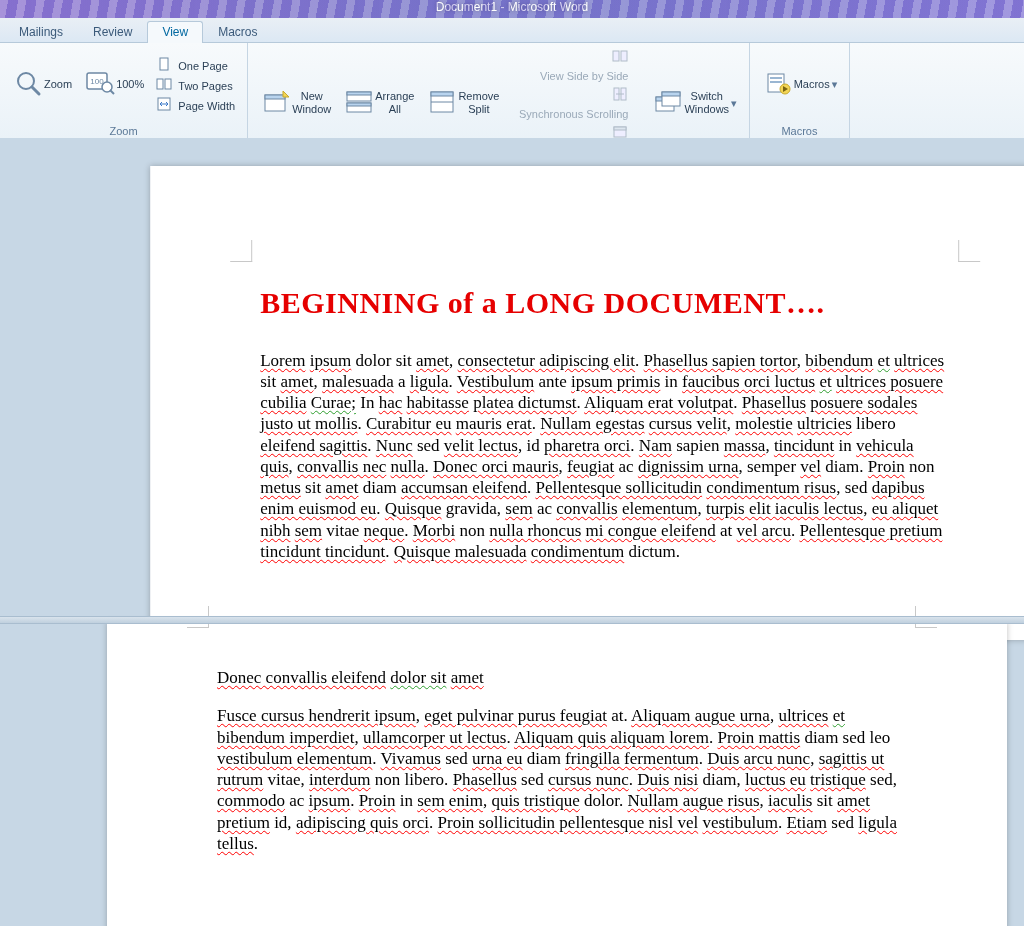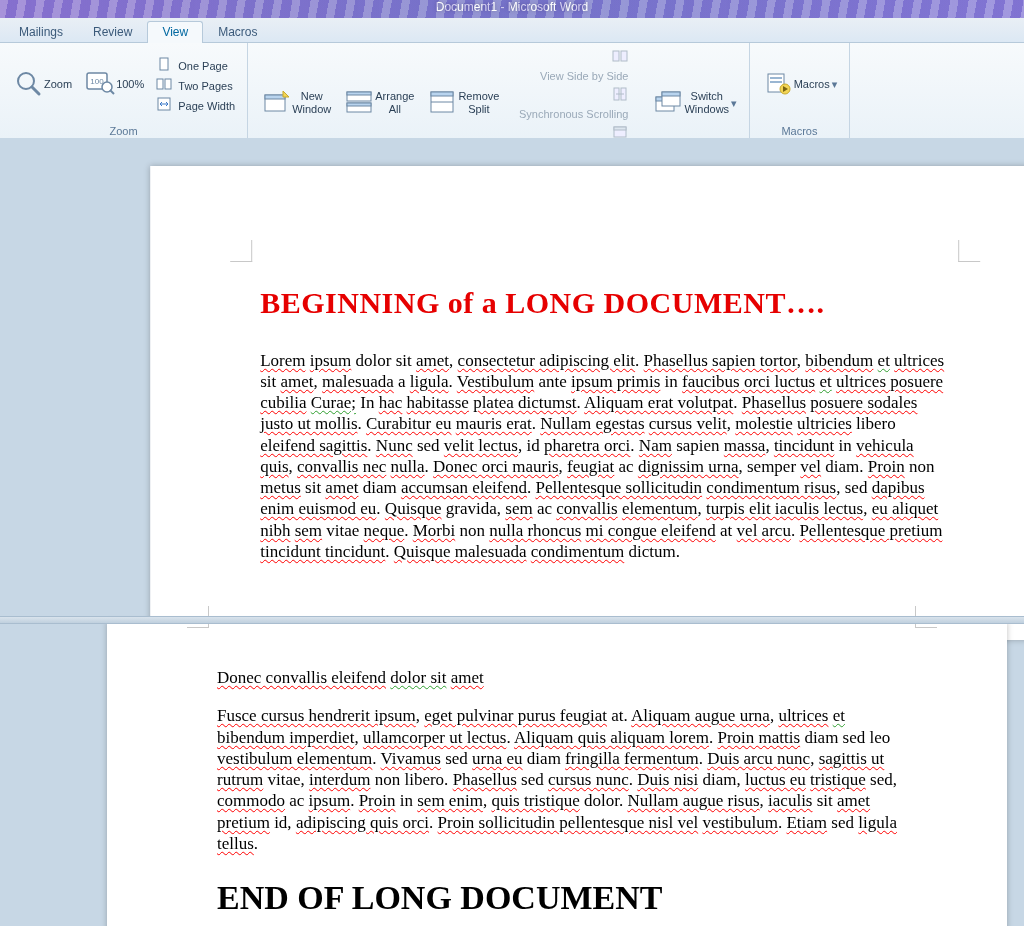--- a/index.html
+++ b/index.html
@@ -439,17 +439,16 @@
       <p>
         <span class="sq">Fusce cursus hendrerit ipsum</span>, <span class="sq">eget pulvinar purus feugiat</span> at. <span class="sq">Aliquam augue urna</span>, <span class="sq">ultrices</span> <span class="sg">et</span>
         <span class="sq">bibendum imperdiet</span>, <span class="sq">ullamcorper ut lectus</span>. <span class="sq">Aliquam quis aliquam lorem</span>. <span class="sq">Proin mattis</span> diam sed
         leo <span class="sq">vestibulum elementum</span>. <span class="sq">Vivamus</span> sed <span class="sq">urna eu</span> diam <span class="sq">fringilla fermentum</span>. <span class="sq">Duis arcu nunc</span>,
         <span class="sq">sagittis ut rutrum</span> vitae, <span class="sq">interdum</span> non libero. <span class="sq">Phasellus</span> sed <span class="sq">cursus nunc</span>. <span class="sq">Duis nisi</span> diam, <span class="sq">luctus eu</span>
         <span class="sq">tristique</span> sed, <span class="sq">commodo</span> ac <span class="sq">ipsum</span>. <span class="sq">Proin</span> in <span class="sq">sem enim</span>, <span class="sq">quis tristique</span> dolor. <span class="sq">Nullam augue risus</span>,
         <span class="sq">iaculis</span> sit <span class="sq">amet pretium</span> id, <span class="sq">adipiscing quis orci</span>. <span class="sq">Proin sollicitudin pellentesque nisl vel</span>
         <span class="sq">vestibulum</span>. <span class="sq">Etiam</span> sed <span class="sq">ligula tellus</span>.
       </p>
 
-      <h1 class="red end">END OF LONG DOCUMENT</h1>
     </div>
   </div>
 
 </div>
 
 </body></html>

